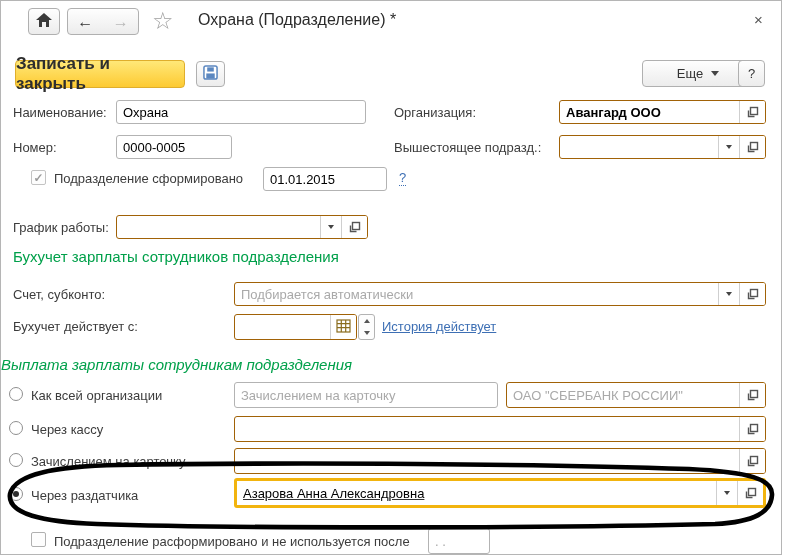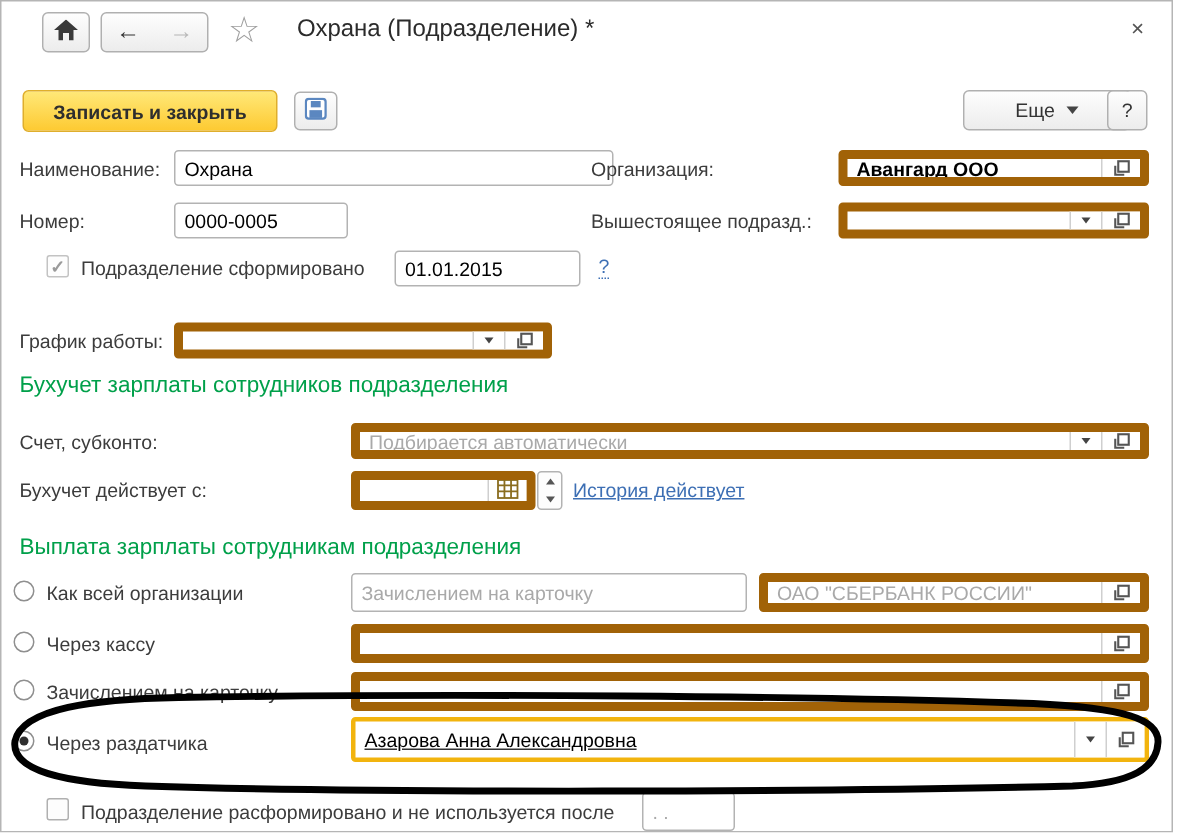--- a/index.html
+++ b/index.html
@@ -19,36 +19,36 @@
   .navgroup { display:flex; }
   .navgroup .half { flex:1; display:flex; align-items:center; justify-content:center; font-size:16px; font-weight:bold; }
   .navgroup .sep { width:1px; background:#c4c4c4; margin:3px 0; }
   .star { font-size:24px; color:#9f9f9f; line-height:1; cursor:pointer; }
   .page-title { font-size:16px; color:#2b2b2b; white-space:nowrap; }
   .close-x { font-size:15px; color:#555; cursor:pointer; }
   
   .btn-primary {
     display:flex; align-items:center; justify-content:center;
     background:linear-gradient(#ffe878,#fdca32); border:1px solid #dfae2c;
-    border-radius:4px; font-weight:bold; color:#2e2e2e; font-size:13px; cursor:pointer;
+    border-radius:4px; font-weight:bold; color:#2e2e2e; font-size:17px; cursor:pointer;
   }
   .btn-plain {
     display:flex; align-items:center; justify-content:center; gap:8px;
     background:linear-gradient(#fefefe,#ececec); border:1px solid #b0b0b0;
     border-radius:4px; color:#333; font-size:13px; cursor:pointer;
   }
   .caret { width:0; height:0; border-left:4px solid transparent; border-right:4px solid transparent; border-top:5px solid #444; }
   .caret.sm { border-left-width:3.5px; border-right-width:3.5px; border-top-width:4.5px; }
   
   .lbl { color:#3c3c3c; white-space:nowrap; }
   .inp {
     background:#fff; border:1px solid #b3b3b3; border-radius:3px;
     display:flex; align-items:center; padding:0 6px; color:#000; white-space:nowrap; overflow:hidden;
   }
-  .grp { background:#fff; border:6px solid #a16207; border-radius:3px; display:flex; align-items:stretch; overflow:hidden; }
+  .grp { background:#fff; border:1px solid #a16207; border-radius:3px; display:flex; align-items:stretch; overflow:hidden; }
   .grp .gtxt { flex:1; display:flex; align-items:center; padding:0 6px; white-space:nowrap; overflow:hidden; color:#000; }
   .grp .gbtn { display:flex; align-items:center; justify-content:center; border-left:1px solid #cfcfcf; background:#fff; cursor:pointer; }
   .ph { color:#a9a9a9; }
   .bold { font-weight:bold; }
   .section-title { font-size:15px; color:#00a04a; white-space:nowrap; }
   .link { color:#3d6fb4; text-decoration:underline; cursor:pointer; white-space:nowrap; }
   .link.dotted { text-decoration:none; border-bottom:1px dotted #3d6fb4; }
   .checkbox {
     width:15px; height:15px; background:#fdfdfd; border:1px solid #b0b0b0; border-radius:2px;
     display:flex; align-items:center; justify-content:center;
@@ -104,21 +104,21 @@
         </svg>
     </span>
   </div>
   <div class="btn-plain abs" style="left:641px;top:59px;width:112px;height:27px;">
     <span>Еще</span>
     <span class="caret"></span>
   </div>
   <div class="btn-plain abs" style="left:737px;top:59px;width:27px;height:27px;">?</div>
 
   <div class="lbl abs" style="left:12px;top:104px;">Наименование:</div>
-  <div class="inp abs" style="left:115px;top:99px;width:293px;height:24px;">Охрана</div>
+  <div class="inp abs" style="left:115px;top:99px;width:250px;height:24px;">Охрана</div>
   <div class="lbl abs" style="left:393px;top:104px;">Организация:</div>
   <div class="grp abs" style="left:558px;top:99px;width:207px;height:24px;">
     <div class="gtxt bold">Авангард ООО</div>
     <div class="gbtn" style="width:26px;">
       <svg width="13" height="13" viewBox="0 0 13 13" fill="none" stroke="#555" stroke-width="1.4">
           <path d="M2.5 4.5 V10.5 H8.5"></path>
           <rect x="4.5" y="1.5" width="7" height="7"></rect>
         </svg>
     </div>
   </div>
@@ -196,21 +196,21 @@
   <div class="spinner abs" style="left:357px;top:313px;width:17px;height:26px;">
     <div>
         <span class="up"></span>
       </div>
     <div>
         <span class="dn"></span>
       </div>
   </div>
   <div class="link abs" style="left:381px;top:318px;">История действует</div>
 
-  <div class="section-title abs" style="left:12px;top:355px;">Выплата зарплаты сотрудникам подразделения</div>
+  <div class="section-title abs" style="left:0;top:355px;font-style:italic;">Выплата зарплаты сотрудникам подразделения</div>
 
   <div class="radio abs" style="left:8px;top:386px;"></div>
   <div class="lbl abs" style="left:30px;top:387px;">Как всей организации</div>
   <div class="inp abs" style="left:233px;top:381px;width:264px;height:26px;">
     <span class="ph">Зачислением на карточку</span>
   </div>
   <div class="grp abs" style="left:505px;top:381px;width:260px;height:26px;">
     <div class="gtxt">
         <span class="ph">ОАО "СБЕРБАНК РОССИИ"</span>
       </div>

